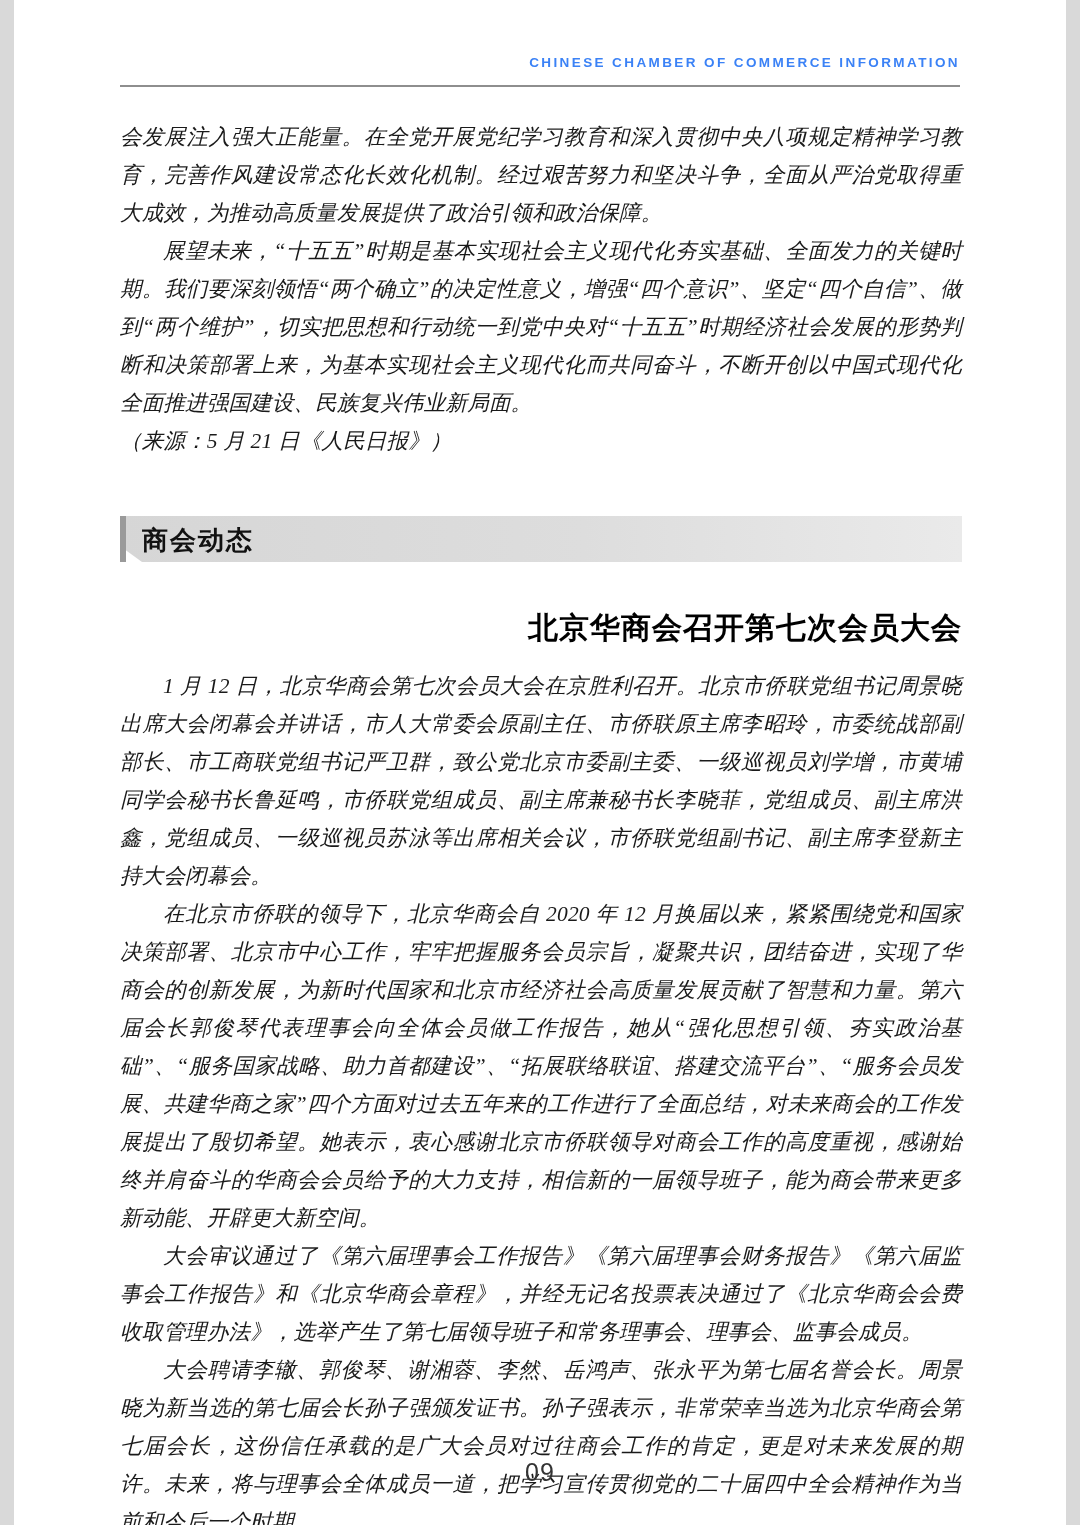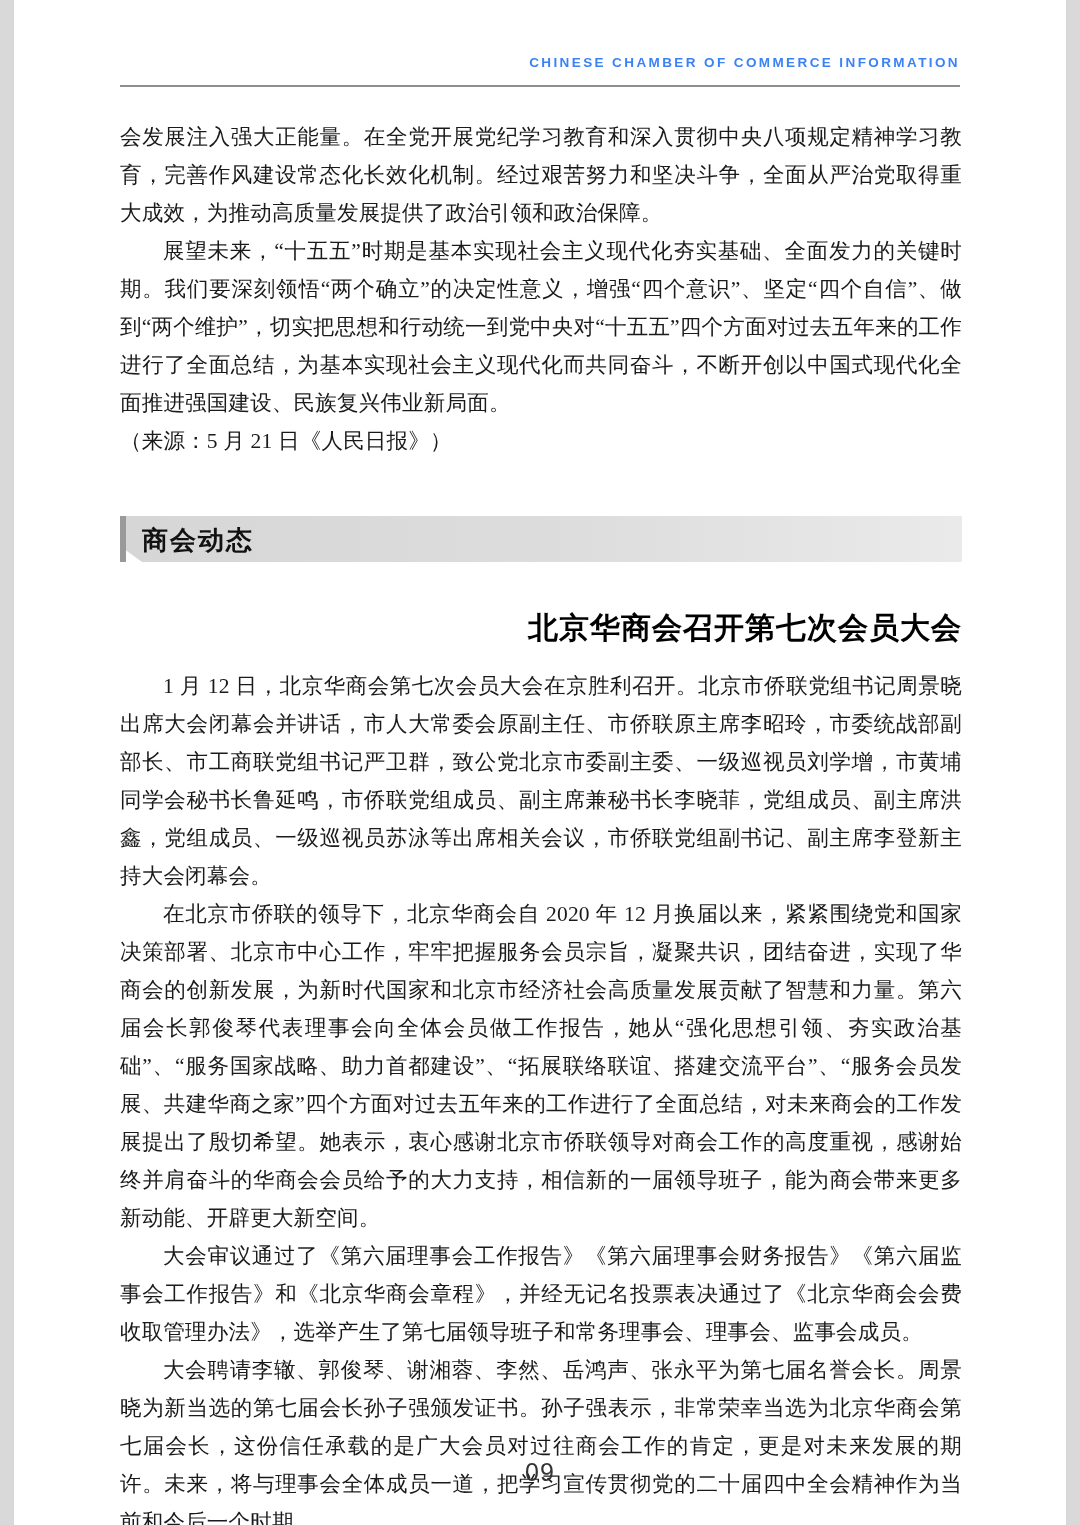--- a/index.html
+++ b/index.html
@@ -70,20 +70,21 @@
   }
   p.para {
     margin: 0;
     font-size: 21.5px;
     line-height: 38px;
     color: #1a1a1a;
     text-align: justify;
     text-justify: inter-ideograph;
     font-family: "Liberation Serif", "DejaVu Serif", serif;
     letter-spacing: 0.2px;
+    font-style: italic;
   }
   p.indent {
     text-indent: 2em;
   }
   .source-line {
     display: block;
     text-align: right;
     margin-top: -2px;
   }
   
@@ -152,21 +153,21 @@
 
   <div class="header">
     <div class="header-title">CHINESE CHAMBER OF COMMERCE INFORMATION</div>
     <div class="header-rule"></div>
   </div>
 
   <div class="content">
 
     <p class="para">会发展注入强大正能量。在全党开展党纪学习教育和深入贯彻中央八项规定精神学习教育，完善作风建设常态化长效化机制。经过艰苦努力和坚决斗争，全面从严治党取得重大成效，为推动高质量发展提供了政治引领和政治保障。</p>
 
-    <p class="para indent">展望未来，“十五五”时期是基本实现社会主义现代化夯实基础、全面发力的关键时期。我们要深刻领悟“两个确立”的决定性意义，增强“四个意识”、坚定“四个自信”、做到“两个维护”，切实把思想和行动统一到党中央对“十五五”四个方面对过去五年来的工作进行了全面总结，为基本实现社会主义现代化而共同奋斗，不断开创以中国式现代化全面推进强国建设、民族复兴伟业新局面。</p>
+    <p class="para indent">展望未来，“十五五”时期是基本实现社会主义现代化夯实基础、全面发力的关键时期。我们要深刻领悟“两个确立”的决定性意义，增强“四个意识”、坚定“四个自信”、做到“两个维护”，切实把思想和行动统一到党中央对“十五五”时期经济社会发展的形势判断和决策部署上来，为基本实现社会主义现代化而共同奋斗，不断开创以中国式现代化全面推进强国建设、民族复兴伟业新局面。</p>
     <p class="para source-line">（来源：5 月 21 日《人民日报》）</p>
 
     <div class="section-banner">
       <div class="banner-bg"></div>
       <div class="banner-accent"></div>
       <div class="banner-title">商会动态</div>
     </div>
 
     <h1 class="article-title">北京华商会召开第七次会员大会</h1>
 

